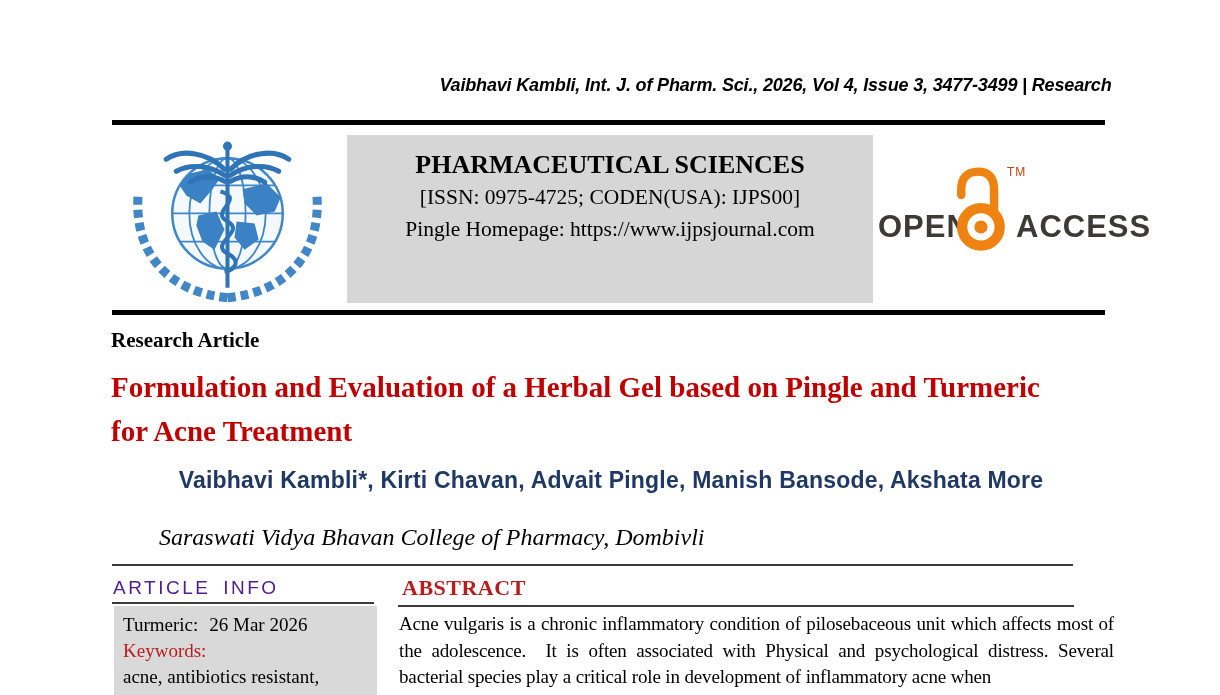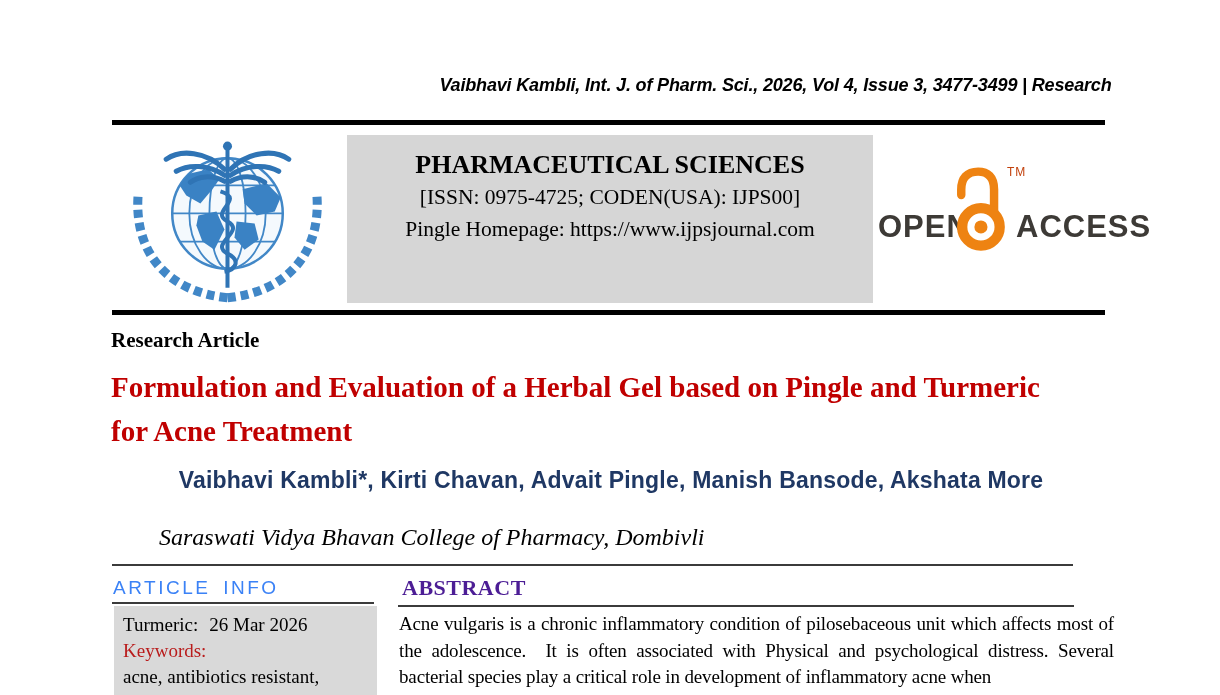--- a/index.html
+++ b/index.html
@@ -41,24 +41,24 @@
 
   .affiliation{position:absolute;left:111px;top:524px;font-size:24px;font-style:italic;margin-left:48px;}
 
   .rule-thin{position:absolute;height:2px;background:#3b3b3b;}
   .cols-top-rule{left:112px;top:564px;width:961px;}
   .ai-underline{left:112px;top:602px;width:262px;}
   .ab-underline{left:398px;top:605px;width:676px;}
 
   .ai-heading{position:absolute;left:113px;top:577px;
         font-family:"Liberation Sans","DejaVu Sans",sans-serif;
-        font-size:19px;color:#3b82f6;letter-spacing:2.5px;word-spacing:5px;}
+        font-size:19px;color:#4c1d95;letter-spacing:2.5px;word-spacing:5px;}
 
   .ab-heading{position:absolute;left:402px;top:575px;font-size:22px;font-weight:bold;
-        color:#4c1d95;letter-spacing:0.5px;}
+        color:#b91c1c;letter-spacing:0.5px;}
 
   .info-box{position:absolute;left:114px;top:606px;width:263px;height:89px;
         background:#d9d9d9;box-sizing:border-box;padding:6px 4px 0 9px;
         font-size:19px;line-height:26px;}
   .info-line{white-space:nowrap;}
   .red-label{color:#b91c1c;}
   .pub-date{margin-left:11px;}
 
   .abstract-text{position:absolute;left:399px;top:611px;width:715px;
         font-size:19px;line-height:26.5px;letter-spacing:-0.15px;

